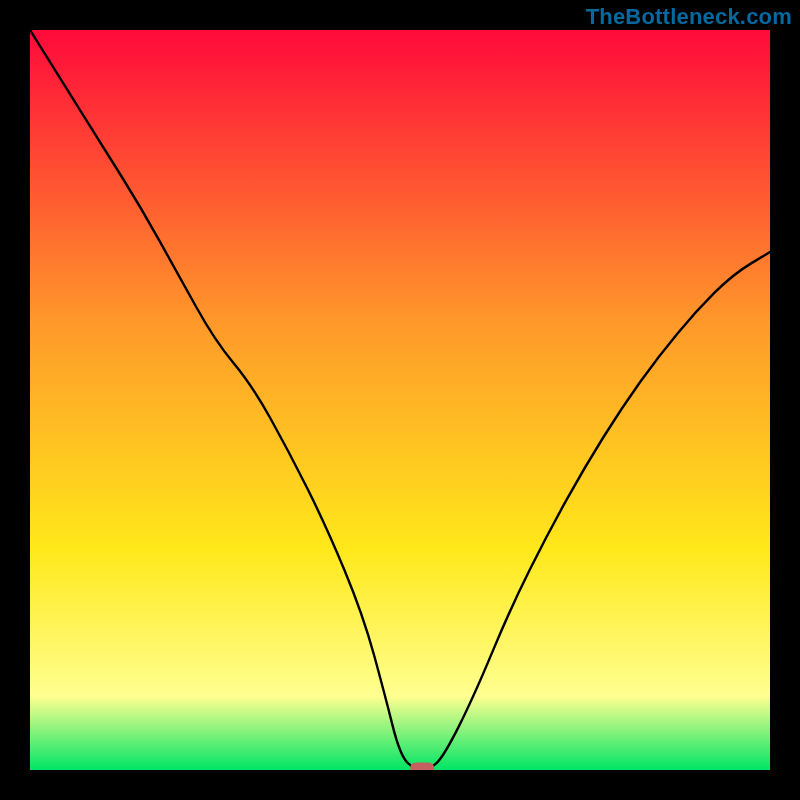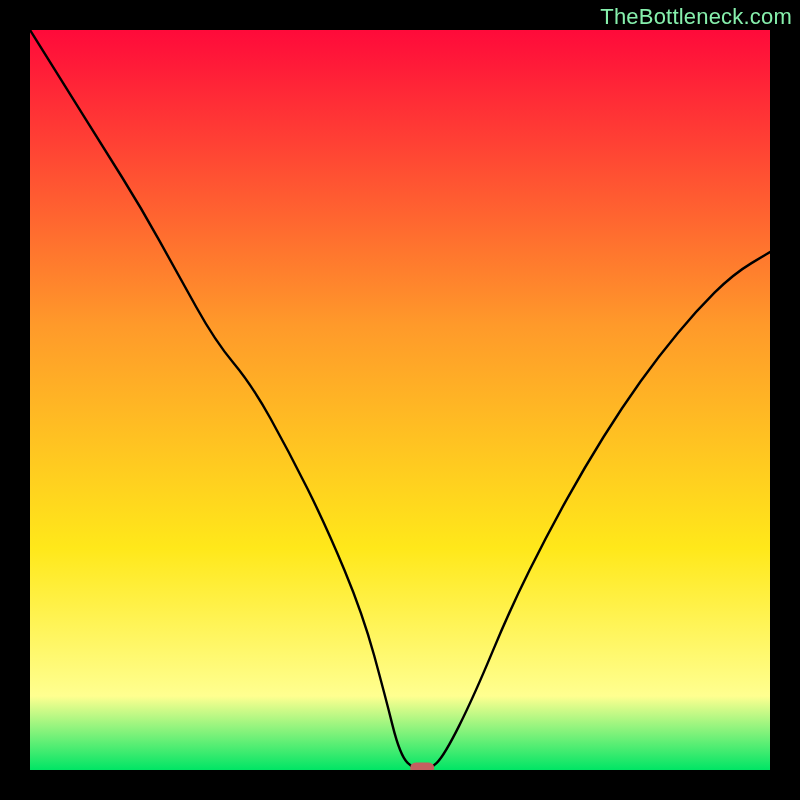--- a/index.html
+++ b/index.html
@@ -14,23 +14,23 @@
   .frame {
     position: relative;
     width: 800px;
     height: 800px;
     background: #000;
   }
   .watermark {
     position: absolute;
     top: 4px;
     right: 8px;
-    color: #86efac;
+    color: #0369a1;
     font-size: 22px;
-    font-weight: 400;
+    font-weight: 700;
     letter-spacing: 0.2px;
     z-index: 5;
     user-select: none;
   }
   .plot-wrap {
     position: absolute;
     left: 30px;
     top: 30px;
     width: 740px;
     height: 740px;

